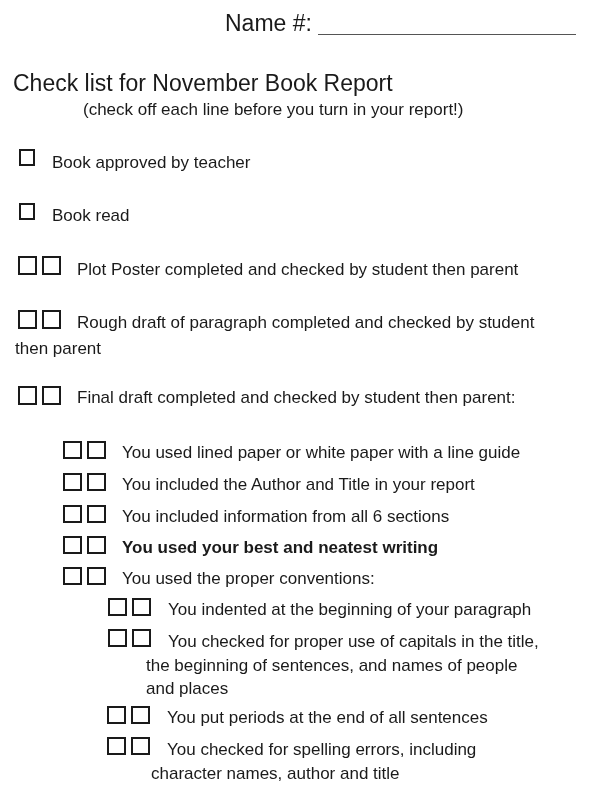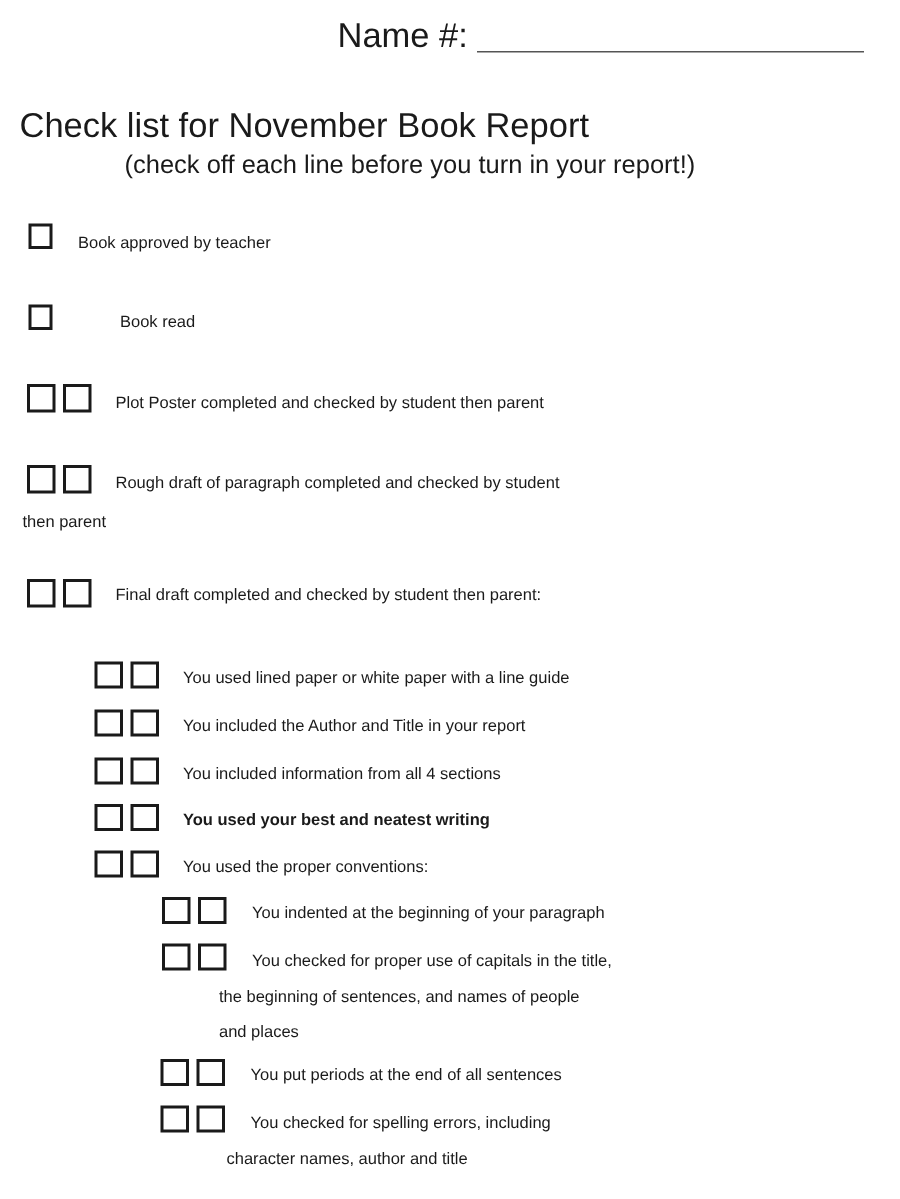--- a/index.html
+++ b/index.html
@@ -11,42 +11,42 @@
     .name-label { left: 225px; top: 10px; font-size: 23px; }
     .name-line { left: 318px; top: 34px; width: 258px; border-bottom: 1px solid #555; height: 0; }
     .title { left: 0; width: 600px; top: 70px; font-size: 23px; padding-left: 16px; }
     .title span { position: relative; left: -3px; }
     .subtitle { left: 83px; top: 100px; font-size: 17px; }
     .box {
       display: inline-block; width: 16px; height: 17px; border: 2px solid #1a1a1a;
       box-sizing: border-box; vertical-align: middle; background: #fff; cursor: pointer;
     }
     .boxes { position: absolute; display: flex; gap: 5px; }
-    .label { position: absolute; font-size: 11px; line-height: 23px; text-align: right; }
+    .label { position: absolute; font-size: 17px; line-height: 23px; text-align: right; }
   </style>
 </head>
 <body>
 
 <div>
 
   <span class="abs name-label">Name #:</span>
   <div class="abs name-line"></div>
 
   <div class="abs title"><span>Check list for November Book Report</span></div>
   <div class="abs subtitle">(check off each line before you turn in your report!)</div>
 
   <div class="boxes" style="left:19px; top:149px;">
     <span class="box"></span>
   </div>
   <span class="label" style="left:52px; top:151px;">Book approved by teacher</span>
 
   <div class="boxes" style="left:19px; top:203px;">
     <span class="box"></span>
   </div>
-  <span class="label" style="left:52px; top:204px;margin-left:28px;">Book read</span>
+  <span class="label" style="left:52px; top:204px;">Book read</span>
 
   <div class="boxes" style="left:18px; top:256px;">
     <span class="box" style="width:19px;height:19px"></span>
     <span class="box" style="width:19px;height:19px"></span>
   </div>
   <span class="label" style="left:77px; top:258px;">Plot Poster completed and checked by student then parent</span>
 
   <div class="boxes" style="left:18px; top:310px;">
     <span class="box" style="width:19px;height:19px"></span>
     <span class="box" style="width:19px;height:19px"></span>
@@ -69,21 +69,21 @@
   <div class="boxes" style="left:63px; top:473px;">
     <span class="box" style="width:19px;height:18px"></span>
     <span class="box" style="width:19px;height:18px"></span>
   </div>
   <span class="label" style="left:122px; top:473px;">You included the Author and Title in your report</span>
 
   <div class="boxes" style="left:63px; top:505px;">
     <span class="box" style="width:19px;height:18px"></span>
     <span class="box" style="width:19px;height:18px"></span>
   </div>
-  <span class="label" style="left:122px; top:505px;">You included information from all 4 sections</span>
+  <span class="label" style="left:122px; top:505px;">You included information from all 6 sections</span>
 
   <div class="boxes" style="left:63px; top:536px;">
     <span class="box" style="width:19px;height:18px"></span>
     <span class="box" style="width:19px;height:18px"></span>
   </div>
   <span class="label" style="left:122px; top:536px;font-weight:bold;">You used your best and neatest writing</span>
 
   <div class="boxes" style="left:63px; top:567px;">
     <span class="box" style="width:19px;height:18px"></span>
     <span class="box" style="width:19px;height:18px"></span>

